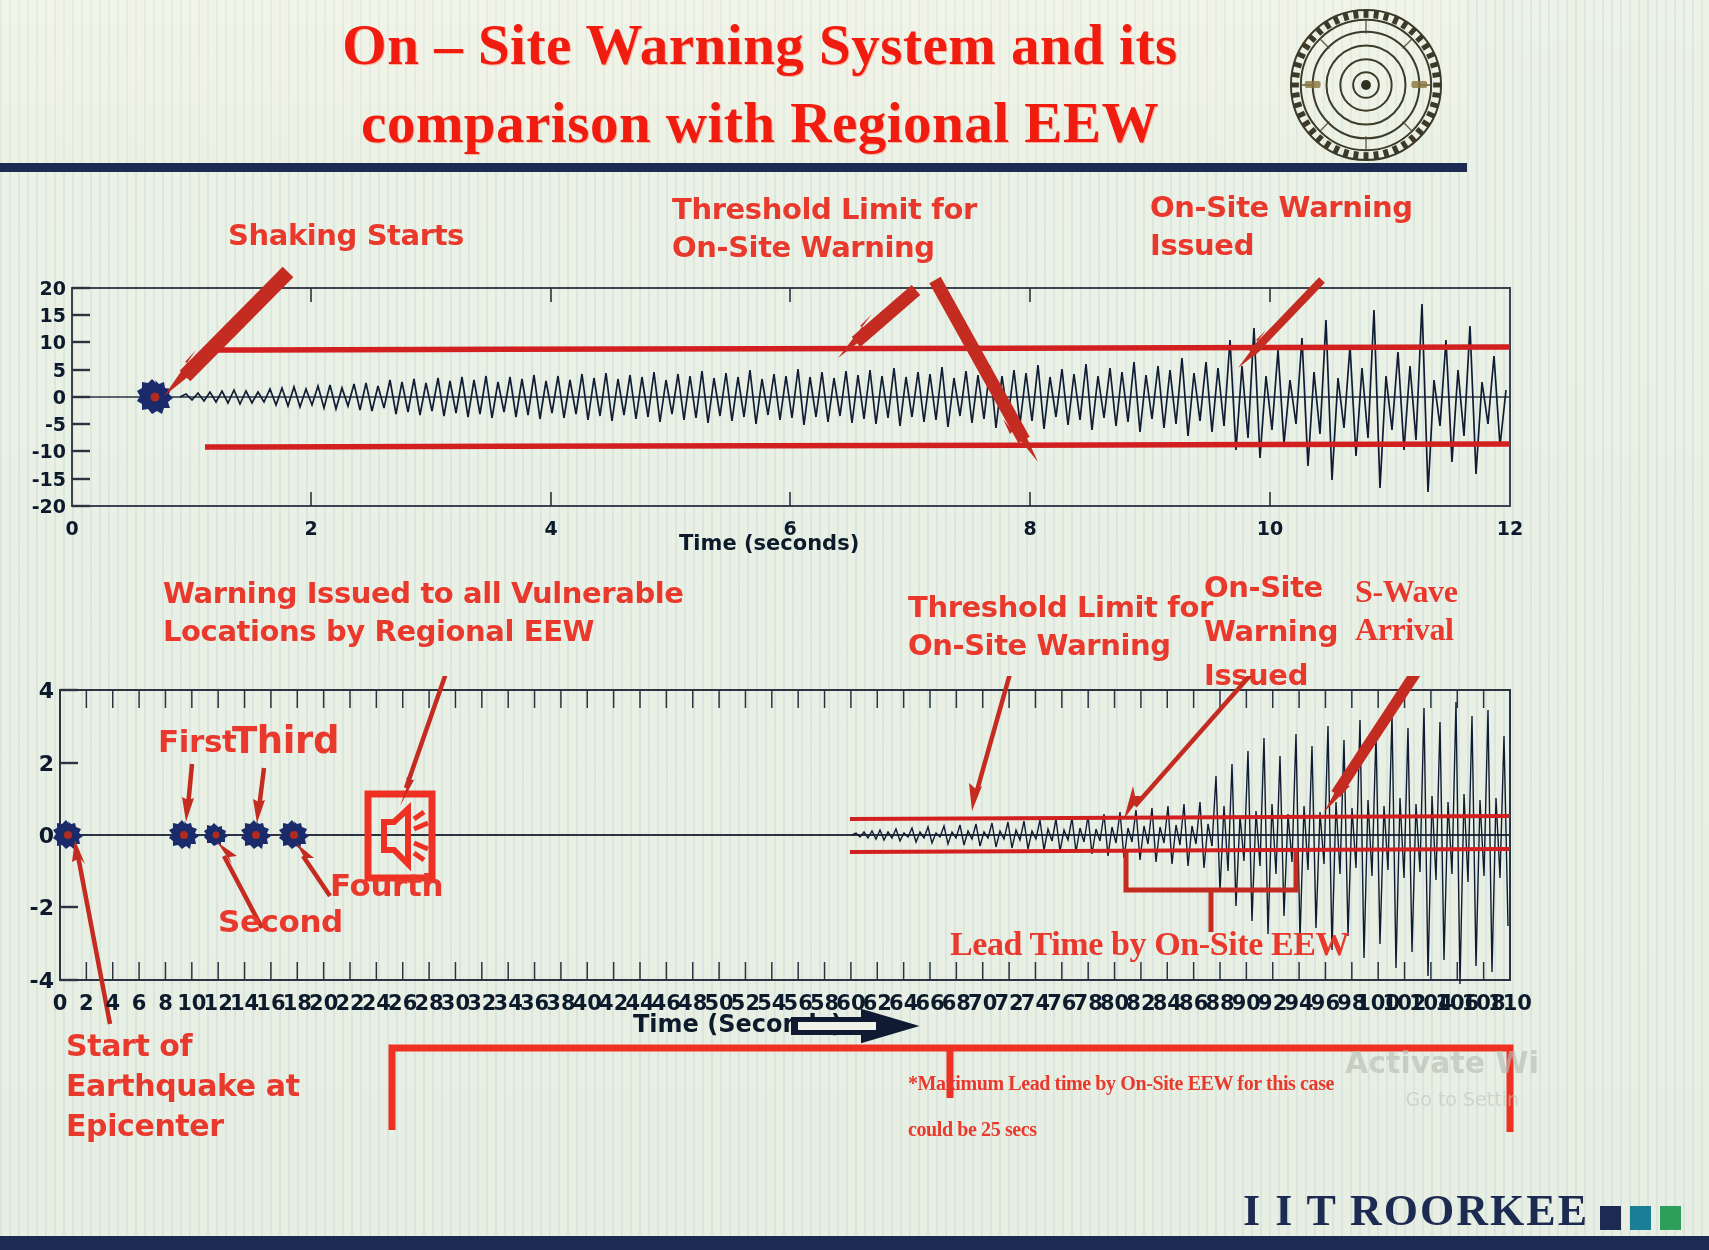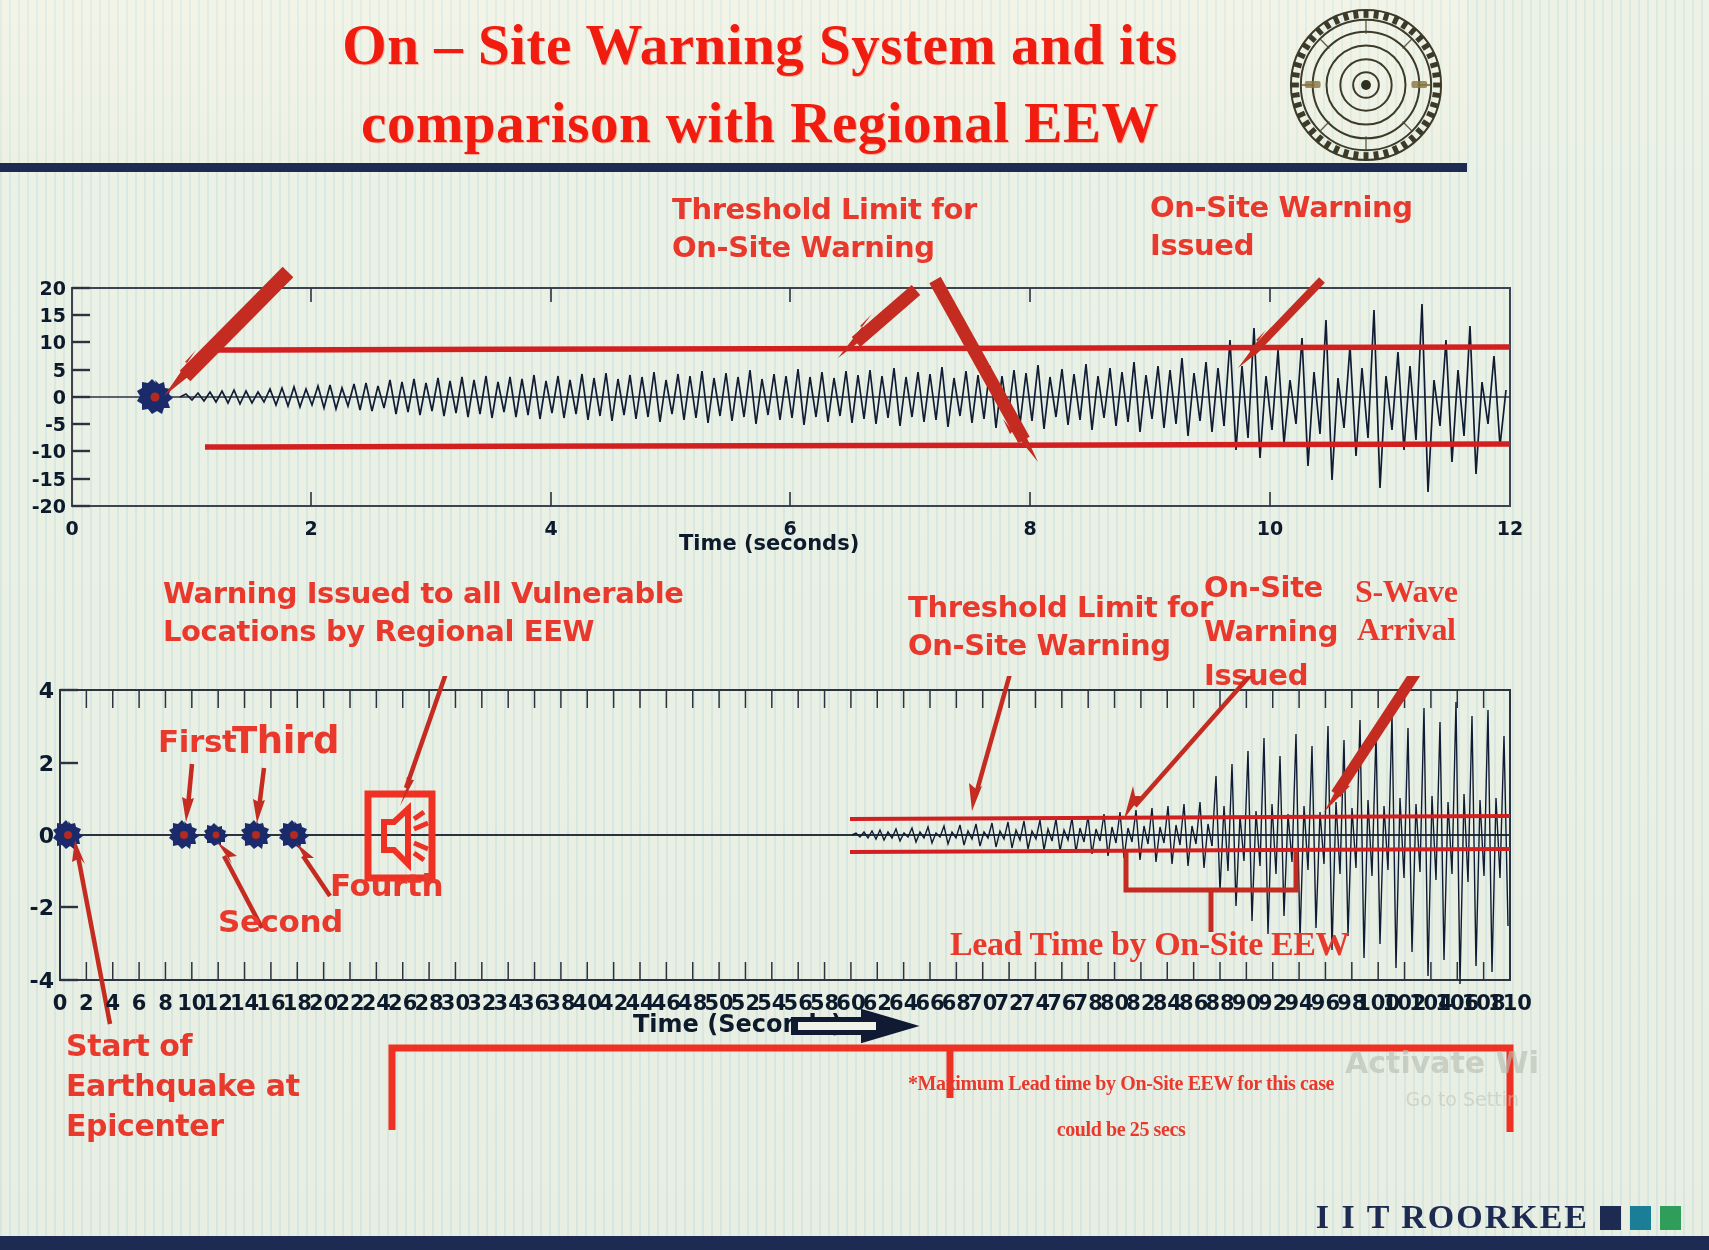--- a/index.html
+++ b/index.html
@@ -57,21 +57,20 @@
     font-family: "DejaVu Sans", sans-serif;
     font-weight: bold;
     font-size: 29px;
     line-height: 38px;
     letter-spacing: -0.4px;
     white-space: pre-line;
   }
   .anno.serif {
     font-family: "Liberation Serif", serif;
     color: #e8392c;
-    text-align: center;
   }
 
   
   .chart-svg { position: absolute; }
 
   .axislabel {
     position: absolute;
     color: #0d1a2b;
     font-family: "DejaVu Sans", sans-serif;
     font-weight: bold;
@@ -83,21 +82,21 @@
     position: absolute; left: 0; bottom: 0;
     width: 1709px; height: 14px;
     background: #1d2a52;
   }
   .iit {
     position: absolute;
     right: 120px; bottom: 14px;
     color: #1d2a52;
     font-family: "Liberation Serif", serif;
     font-weight: bold;
-    font-size: 34px;
+    font-size: 44px;
     letter-spacing: 2px;
   }
   .iit-sq {
     position: absolute;
     bottom: 20px;
     width: 21px; height: 24px;
   }
   .watermark {
     position: absolute;
     right: 170px; bottom: 170px;
@@ -290,20 +289,21 @@
     <g>
       <path d="M935,100 L1024,260" stroke="#c42b21" stroke-width="13"></path>
       <path d="M1038,282 L1020,243 L1010,254 L1003,239 Z" fill="#c42b21"></path>
     </g>
     <g>
       <path d="M1322,100 L1252,173" stroke="#c42b21" stroke-width="8"></path>
       <path d="M1238,188 L1266,166 L1256,160 L1266,150 Z" fill="#c42b21"></path>
     </g>
   </svg>
 
+  <div class="anno" style="left:228px; top:216px;">Shaking Starts</div>
   <div class="anno" style="left:672px; top:190px;">Threshold Limit for
 On-Site Warning</div>
   <div class="anno" style="left:1150px; top:188px;">On-Site Warning
 Issued</div>
   <div class="axislabel" style="left:679px; top:531px;">Time (seconds)</div>
 
   <div class="anno" style="left:163px; top:574px;">Warning Issued to all Vulnerable
 Locations by Regional EEW</div>
   <div class="anno" style="left:908px; top:588px;">Threshold Limit for
 On-Site Warning</div>

